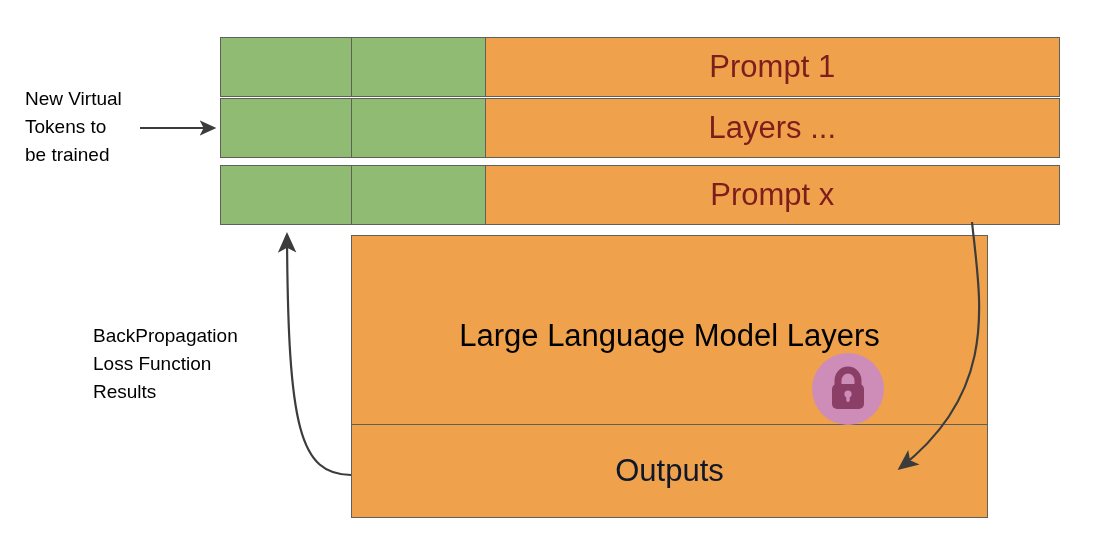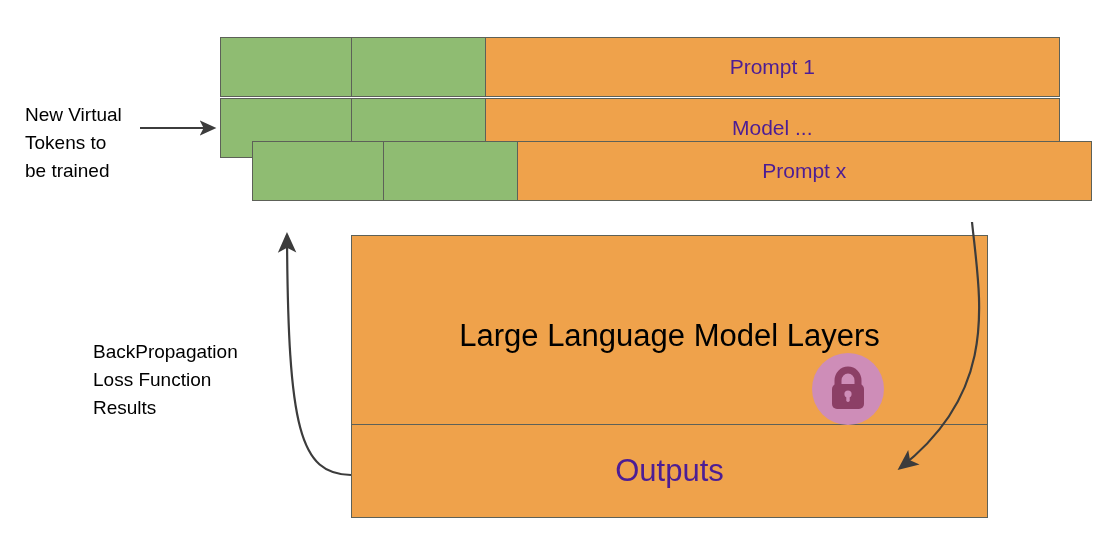--- a/index.html
+++ b/index.html
@@ -29,43 +29,43 @@
   }
   .trow {
     position: absolute;
     left: 0;
     width: 100%;
     height: 60px;
     display: flex;
   }
   .trow.r0 { top: 0px; }
   .trow.r1 { top: 61px; }
-  .trow.r2 { top: 104px; height: 60px; margin-left: 32px; }
+  .trow.r2 { top: 128px; height: 60px; }
 
   .cell {
     box-sizing: border-box;
     border: 1.5px solid #5d6158;
     display: flex;
     align-items: center;
     justify-content: center;
     margin-right: -1.5px;
   }
   .cell.vtok {
     width: 132px;
     background: #8FBC72;
   }
   .cell.vtok2 {
     width: 136px;
     background: #8FBC72;
   }
   .cell.prompt {
     flex: 1 1 auto;
     background: #EFA24B;
-    font-size: 21px;
-    color: #4c1d95;
+    font-size: 31px;
+    color: #7f1d1d;
     letter-spacing: 0px;
   }
 
   
   .llm-wrap {
     position: absolute;
     left: 351px;
     top: 235px;
     width: 637px;
     height: 283px;
@@ -95,21 +95,21 @@
     width: 100%;
     height: 94.5px;
     background: #EFA24B;
     border: 1.5px solid #5d6158;
     display: flex;
     align-items: center;
     justify-content: center;
   }
   .llm-outputs .lbl {
     font-size: 31px;
-    color: #4c1d95;
+    color: #0f172a;
   }
 
   
   .lock-badge {
     position: absolute;
     left: 812px;
     top: 353px;
     width: 72px;
     height: 72px;
     border-radius: 50%;
@@ -119,21 +119,20 @@
     justify-content: center;
   }
 
   
   .annot {
     position: absolute;
     font-size: 19px;
     line-height: 28px;
     color: #000000;
     white-space: pre-line;
-    margin-top: 16px;
   }
   #annot-virtual-tokens { left: 25px; top: 85px; }
   #annot-backprop { left: 93px; top: 322px; }
 
   
   #arrows {
     position: absolute;
     left: 0; top: 0;
     width: 1114px;
     height: 544px;
@@ -149,21 +148,21 @@
 
     <div class="trow r0">
       <div class="cell vtok"></div>
       <div class="cell vtok2"></div>
       <div class="cell prompt">Prompt 1</div>
     </div>
 
     <div class="trow r1">
       <div class="cell vtok"></div>
       <div class="cell vtok2"></div>
-      <div class="cell prompt">Model ...</div>
+      <div class="cell prompt">Layers ...</div>
     </div>
 
     <div class="trow r2">
       <div class="cell vtok"></div>
       <div class="cell vtok2"></div>
       <div class="cell prompt">Prompt x</div>
     </div>
 
   </div>
 

